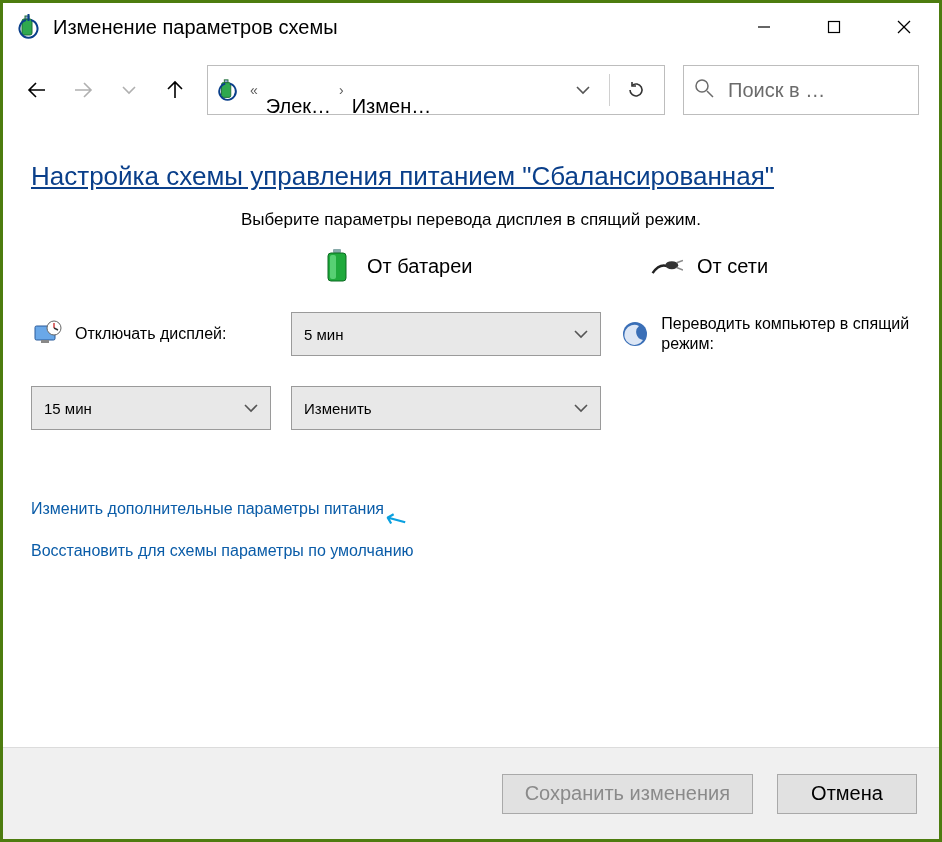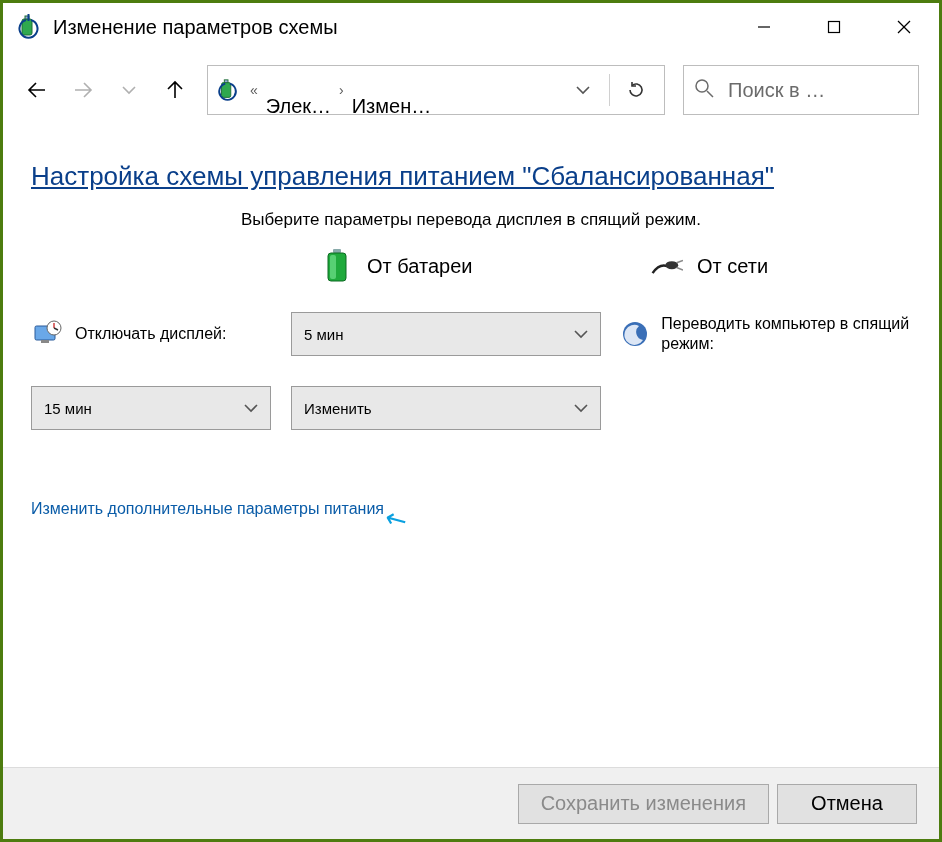--- a/index.html
+++ b/index.html
@@ -140,28 +140,28 @@
   .arrow-annot {
     color: #0aa0e0;
     font-size: 26px;
     position: relative;
     top: 14px; left: -4px;
     display: inline-block;
     transform: rotate(-30deg);
   }
   
   .footer {
-    height: 72px;
+    height: 92px;
     background: #f0f0f0;
     border-top: 1px solid #dcdcdc;
     display: flex;
     align-items: center;
     justify-content: flex-end;
     padding: 0 22px;
-    gap: 8px;
+    gap: 24px;
   }
   .btn {
     height: 40px;
     min-width: 140px;
     padding: 0 22px;
     border: 1px solid #a9a9a9;
     background: #e1e1e1;
     display: flex; align-items: center; justify-content: center;
     font-size: 20px;
   }
@@ -338,20 +338,23 @@
             </svg>
         </span>
       </div>
     </div>
 
     <div class="links">
       <div>
         <span class="link">Изменить дополнительные параметры питания</span>
         <span class="arrow-annot">↖</span>
       </div>
+      <div>
+        <span class="link">Восстановить для схемы параметры по умолчанию</span>
+      </div>
     </div>
   </div>
 
   <div class="footer">
     <div class="btn disabled">
       <span>Сохранить изменения</span>
     </div>
     <div class="btn">
       <span>Отмена</span>
     </div>

